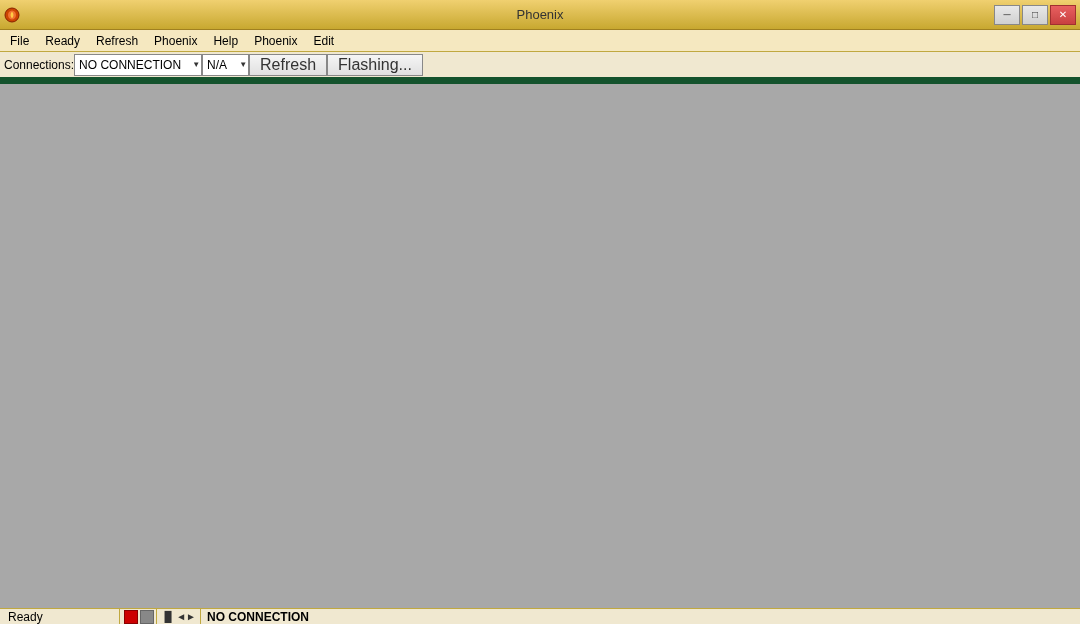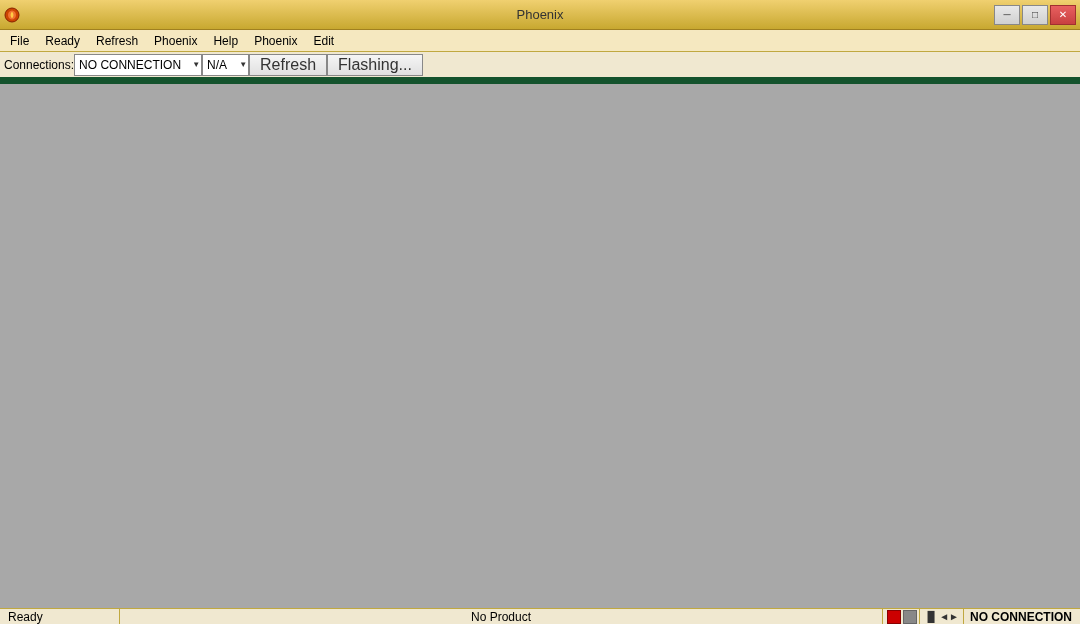--- a/index.html
+++ b/index.html
@@ -298,21 +298,20 @@
     <span class="select-arrow">▼</span>
   </div>
   <button class="toolbar-btn">Refresh</button>
   <button class="toolbar-btn">Flashing...</button>
 </div>
 
 <div class="main-content"></div>
 
 <div class="status-bar">
   <div class="status-ready">Ready</div>
-  <div class="status-product">No Product</div>
   <div class="status-right">
     <div class="status-indicator">
       <div class="indicator-red"></div>
       <div class="indicator-gray"></div>
     </div>
     <div class="status-icons">
       <span class="status-icon-small">▐▌</span>
       <span class="status-icon-small">◄►</span>
     </div>
     <div class="status-connection">NO CONNECTION</div>

